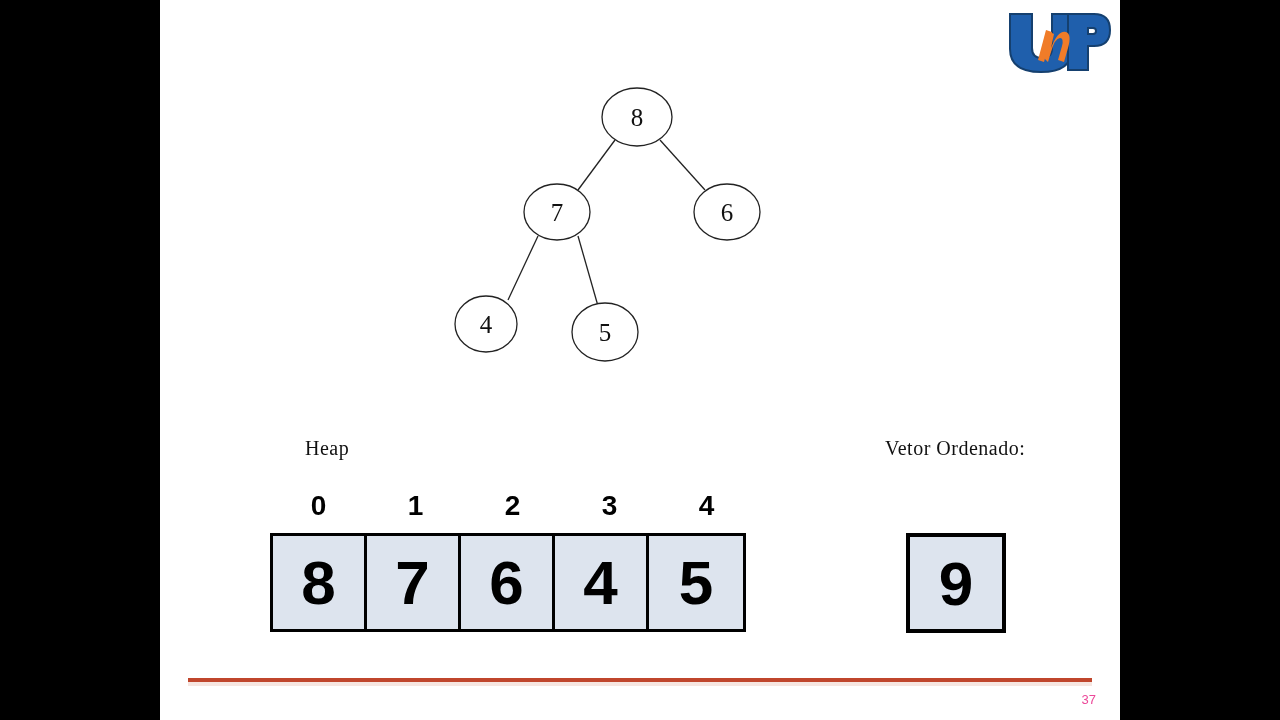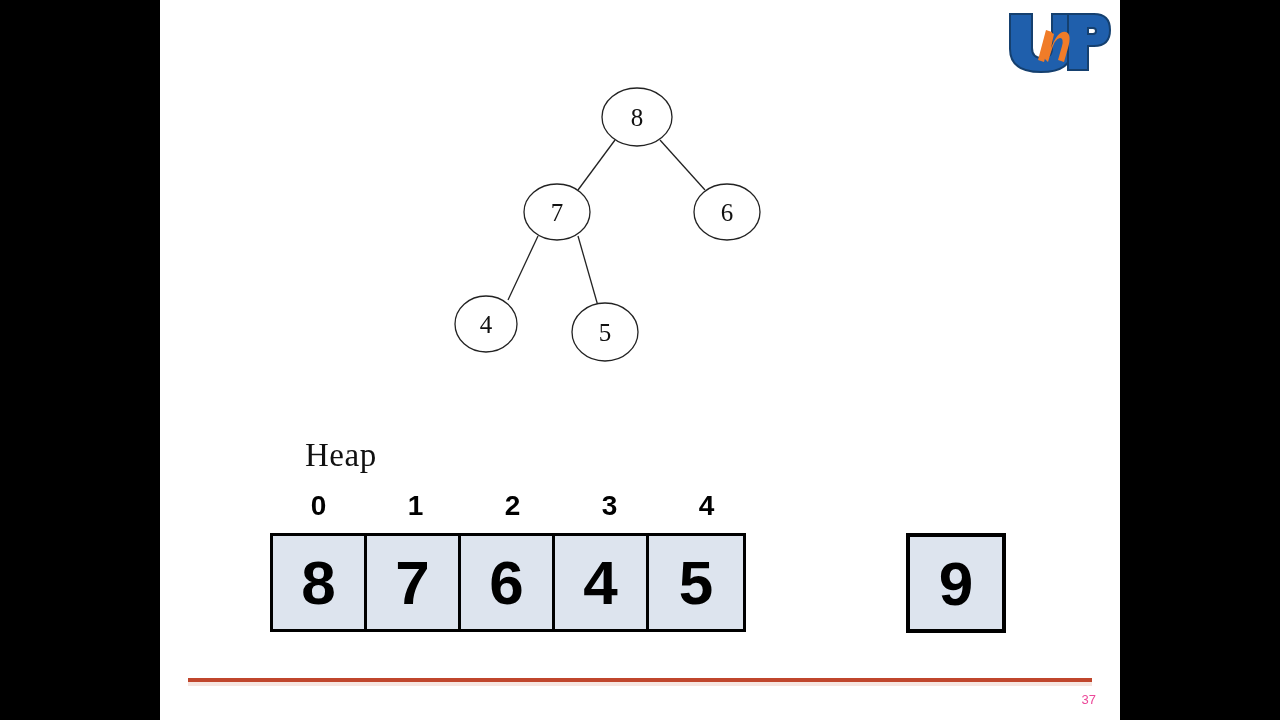--- a/index.html
+++ b/index.html
@@ -45,21 +45,21 @@
     left: 0;
     top: 0;
     width: 960px;
     height: 420px;
   }
 
   
   .serif-label {
     position: absolute;
     font-family: "Liberation Serif", serif;
-    font-size: 33px;
+    font-size: 20px;
     color: #111111;
     white-space: nowrap;
     letter-spacing: 0.5px;
   }
   #heap-label {
     left: 145px;
     top: 437px;
   }
   #sorted-label {
     left: 725px;
@@ -202,20 +202,21 @@
         <text x="326" y="324" text-anchor="middle" dominant-baseline="central" font-family="Liberation Serif, serif" font-size="25" fill="#111111">4</text>
       </g>
 
       <g>
         <ellipse cx="445" cy="332" rx="33" ry="29" fill="#ffffff" stroke="#222222" stroke-width="1.3"></ellipse>
         <text x="445" y="332" text-anchor="middle" dominant-baseline="central" font-family="Liberation Serif, serif" font-size="25" fill="#111111">5</text>
       </g>
     </svg>
 
     <div class="serif-label" id="heap-label">Heap</div>
+    <div class="serif-label" id="sorted-label">Vetor Ordenado:</div>
 
     <div id="index-row">
       <div class="index-label">0</div>
       <div class="index-label">1</div>
       <div class="index-label">2</div>
       <div class="index-label">3</div>
       <div class="index-label">4</div>
     </div>
 
     <div id="heap-array">

